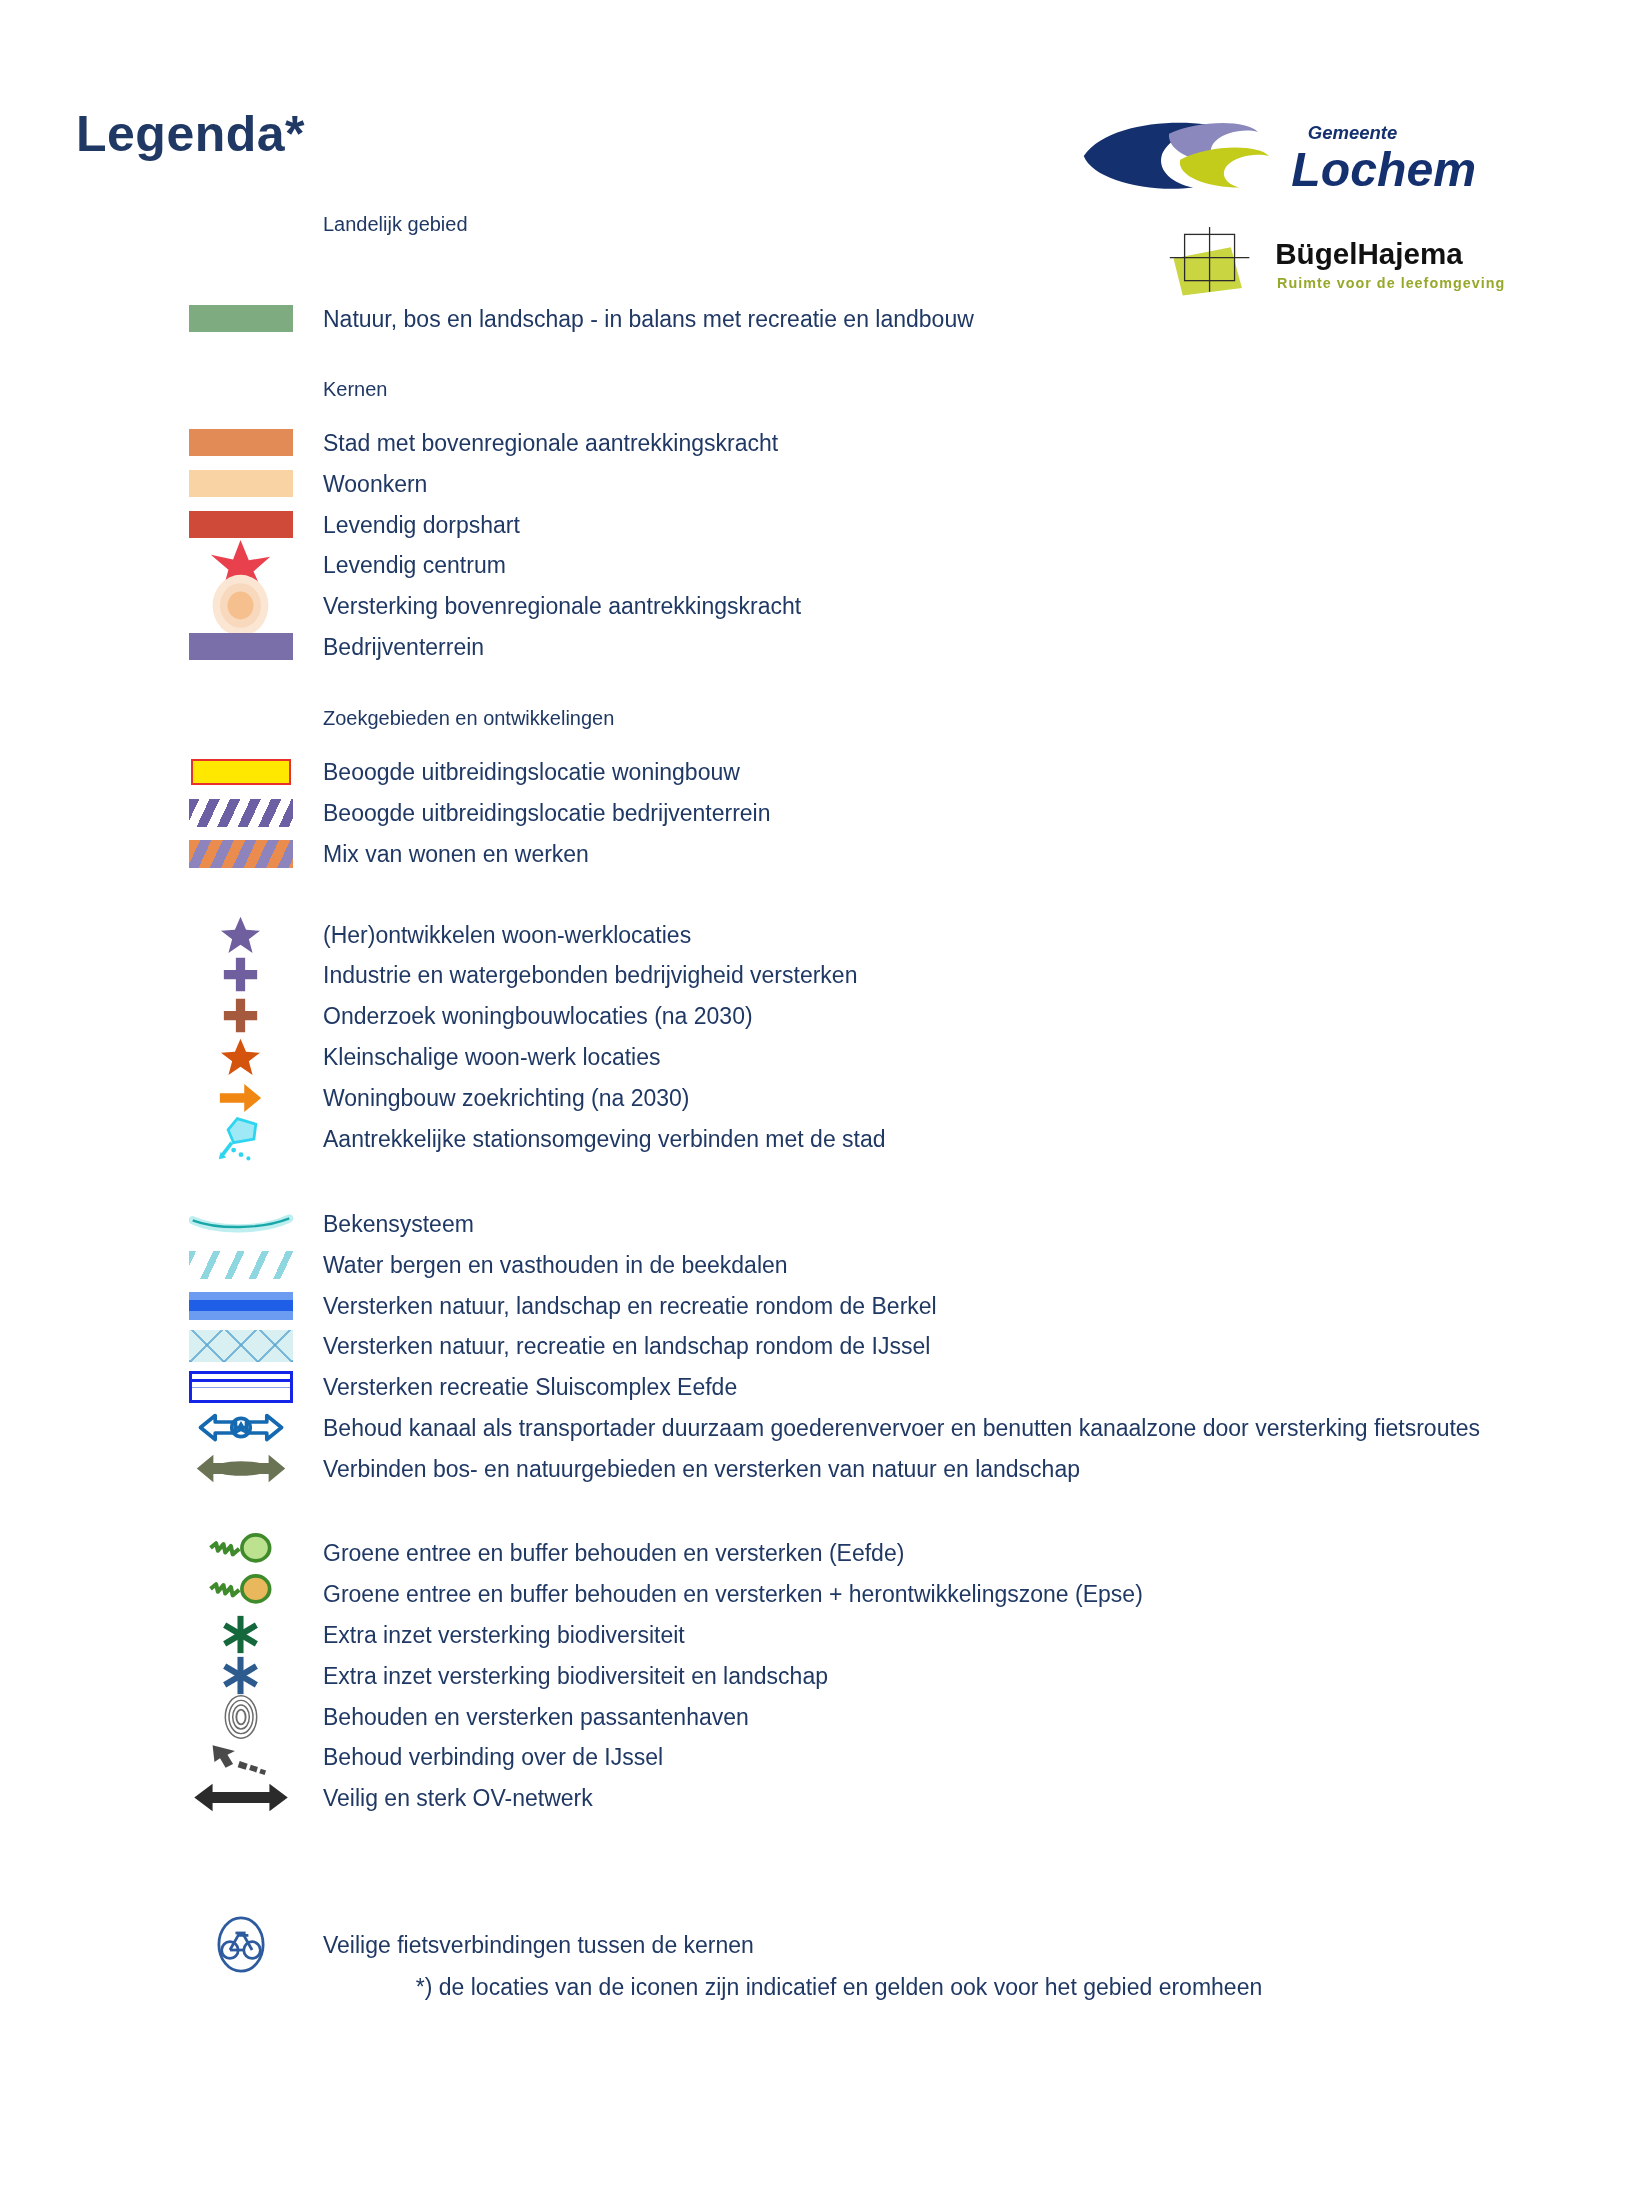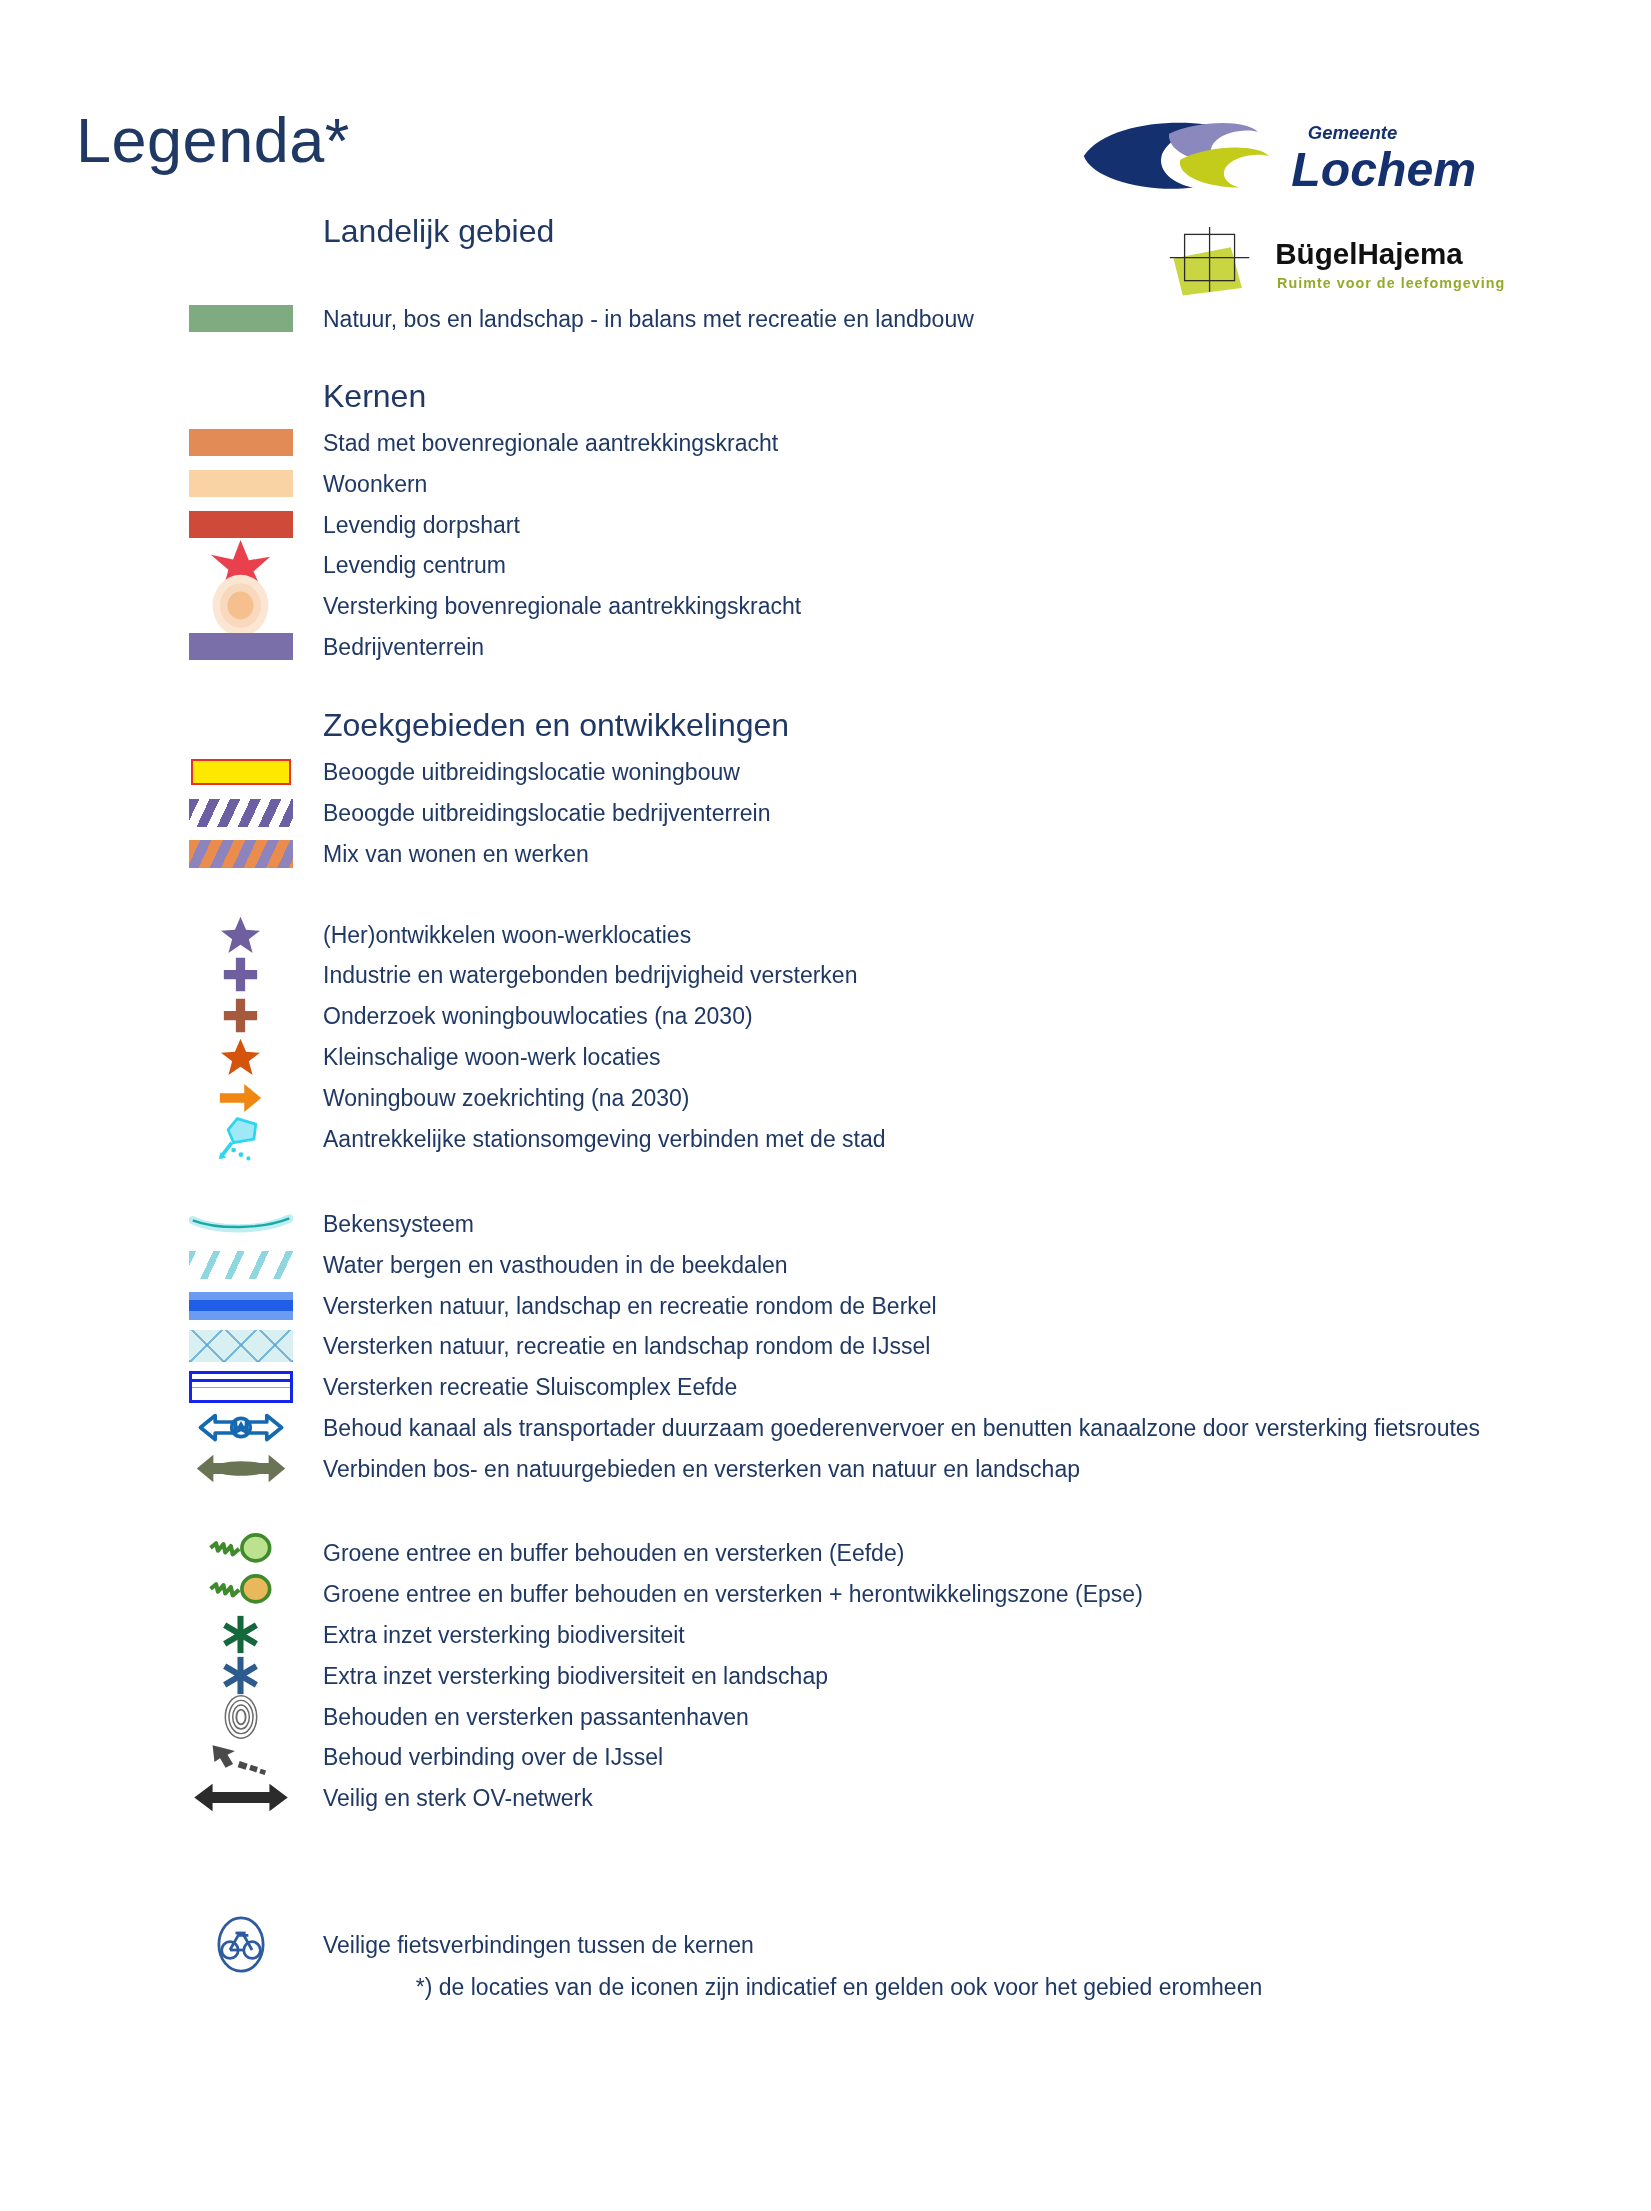--- a/index.html
+++ b/index.html
@@ -6,29 +6,29 @@
   body{
     width:1651px;height:2211px;position:relative;overflow:hidden;
     font-family:"Liberation Sans","DejaVu Sans",sans-serif;
     color:#1f3864;
   }
   .page{position:absolute;inset:0;}
 
   
   #page-title{
     position:absolute;left:76px;top:109px;
-    font-size:63px;font-weight:400;letter-spacing:0.5px;
+    font-size:50px;font-weight:700;letter-spacing:0.5px;
     color:#1f3864;line-height:1;
   }
 
   .logo-lochem{position:absolute;left:1076px;top:119px;width:427px;height:76px;text-decoration:underline;}
   .logo-bugel{position:absolute;left:1164px;top:227px;width:352px;height:74px;}
   .sec-title{
     position:absolute;left:323px;
-    font-size:32px;font-weight:400;color:#1f3864;white-space:nowrap;
+    font-size:20px;font-weight:400;color:#1f3864;white-space:nowrap;
   }
   .row{
     position:absolute;left:0;width:100%;height:41px;
   }
   .row .sym{
     position:absolute;left:186px;width:109px;height:41px;
     display:flex;align-items:center;justify-content:center;
   }
   .row .lbl{
     position:absolute;left:323px;top:50%;transform:translateY(-50%);

